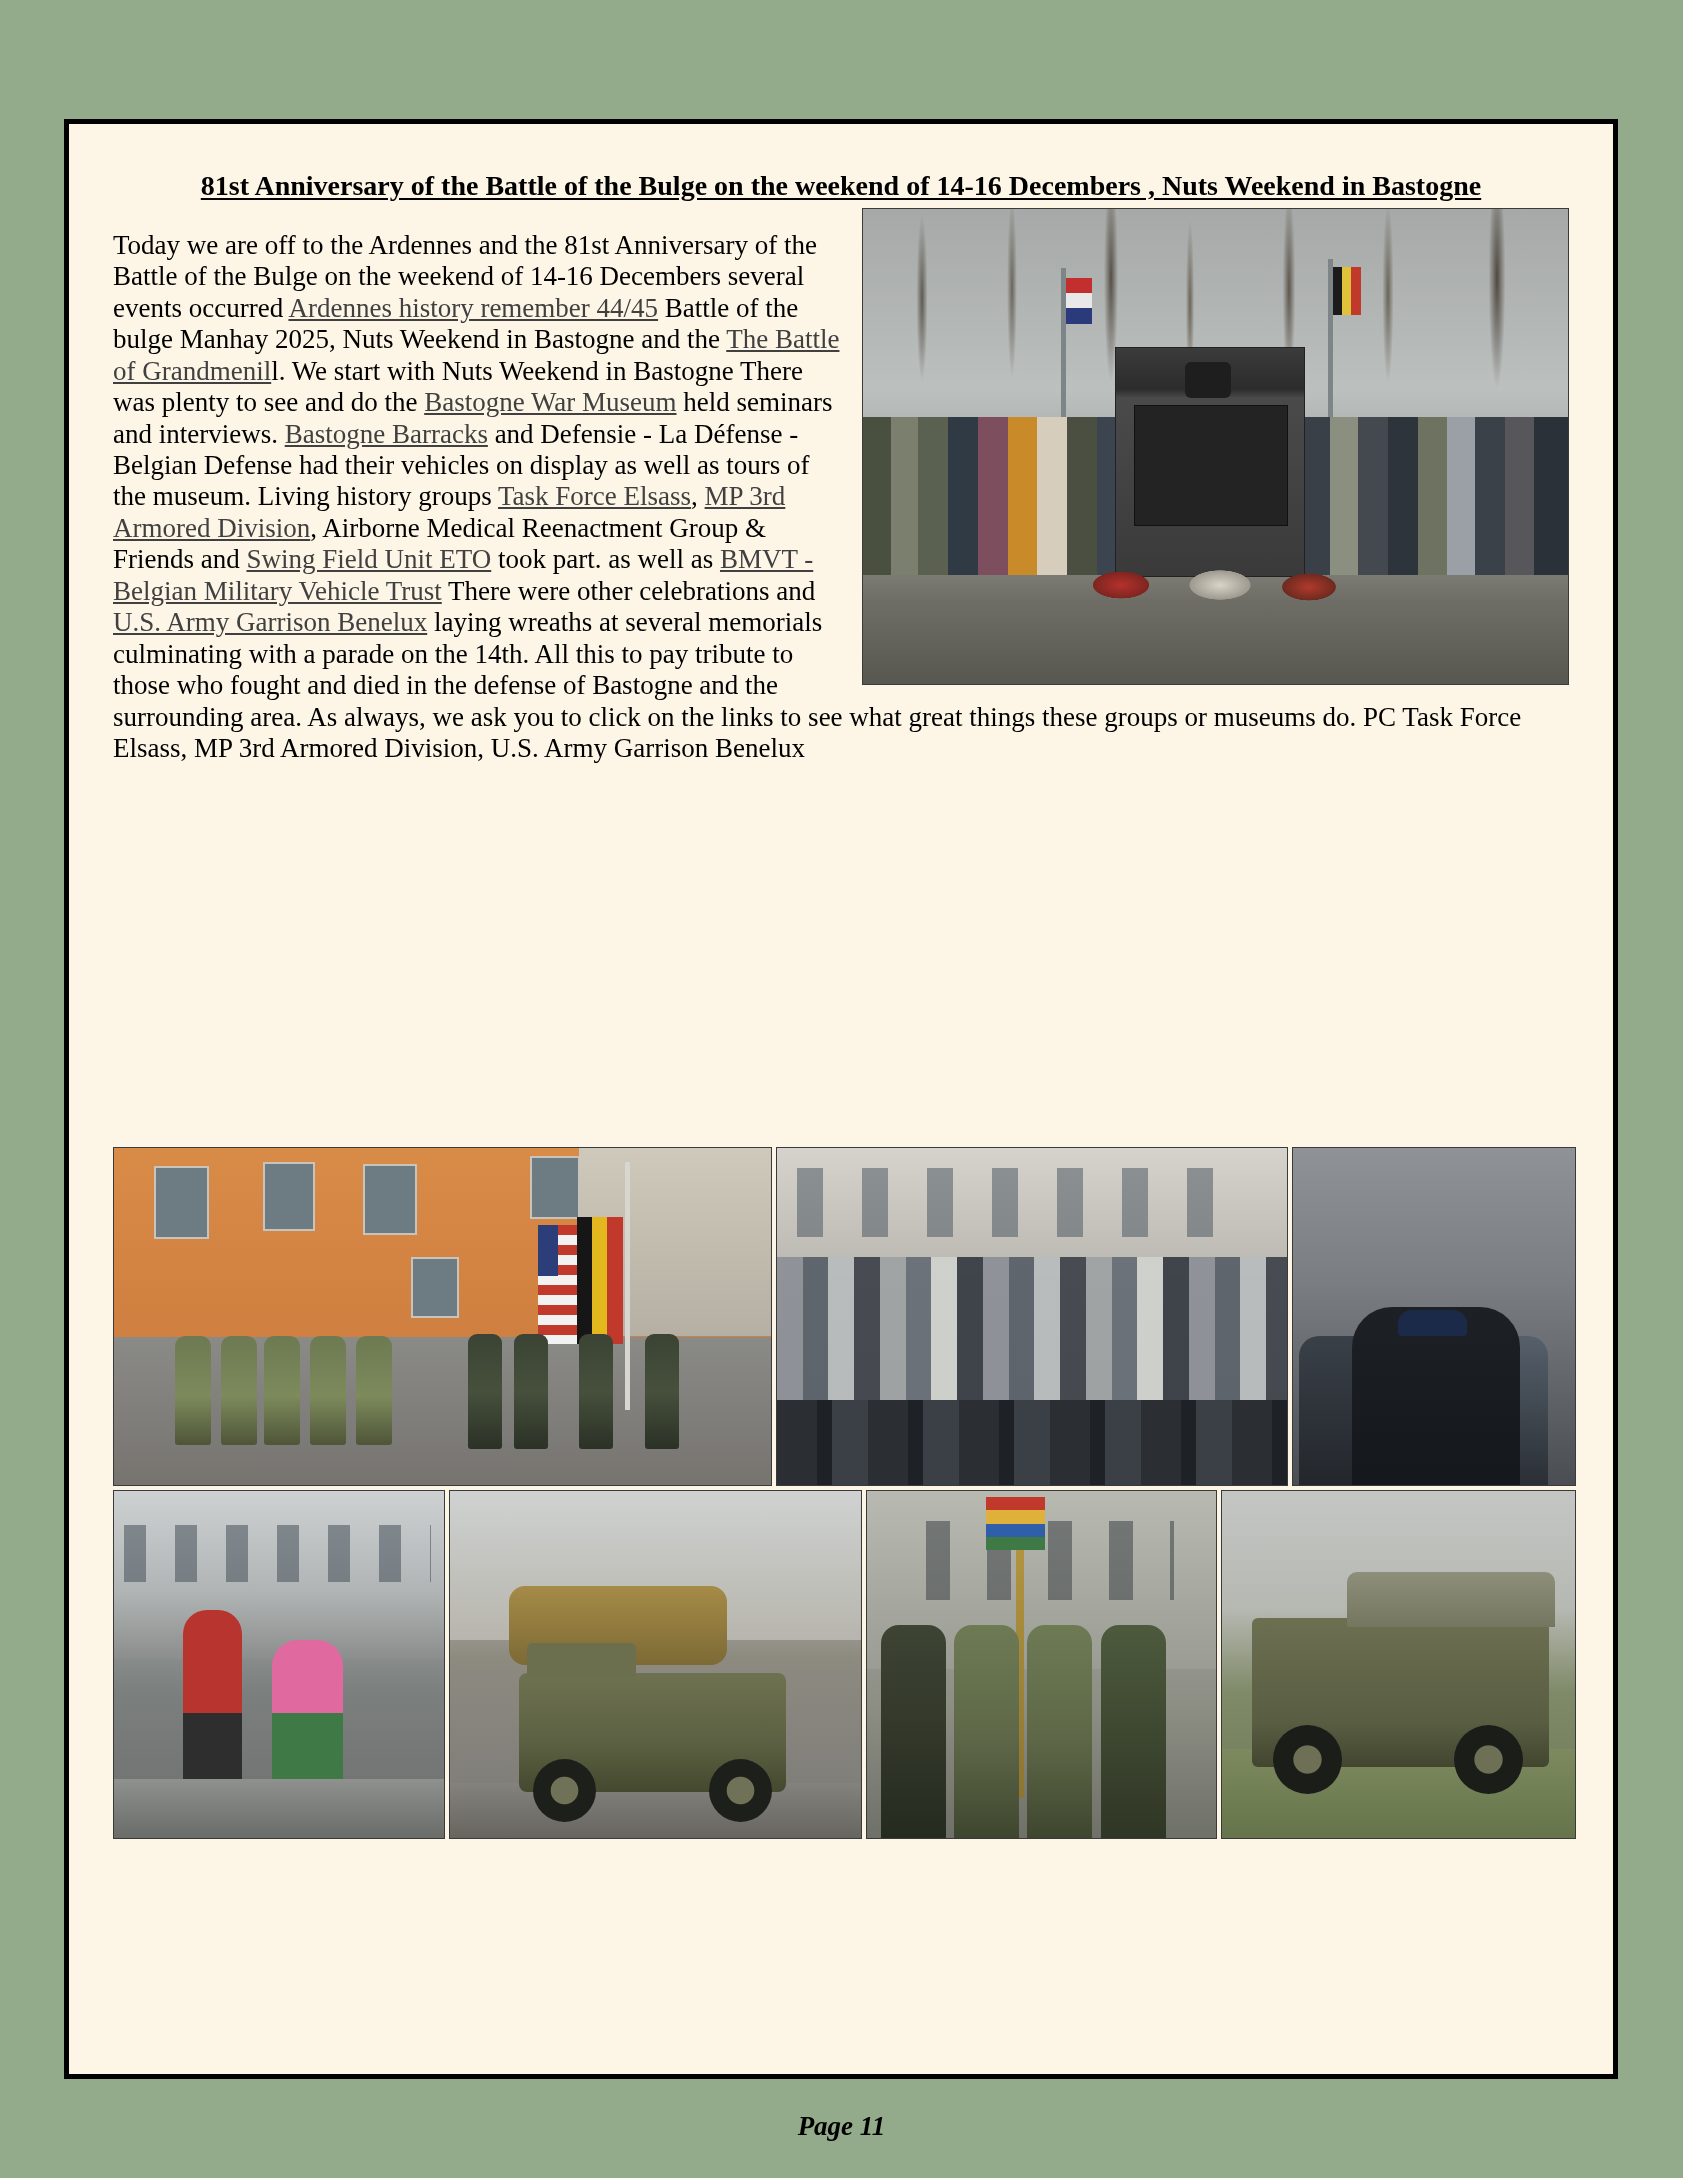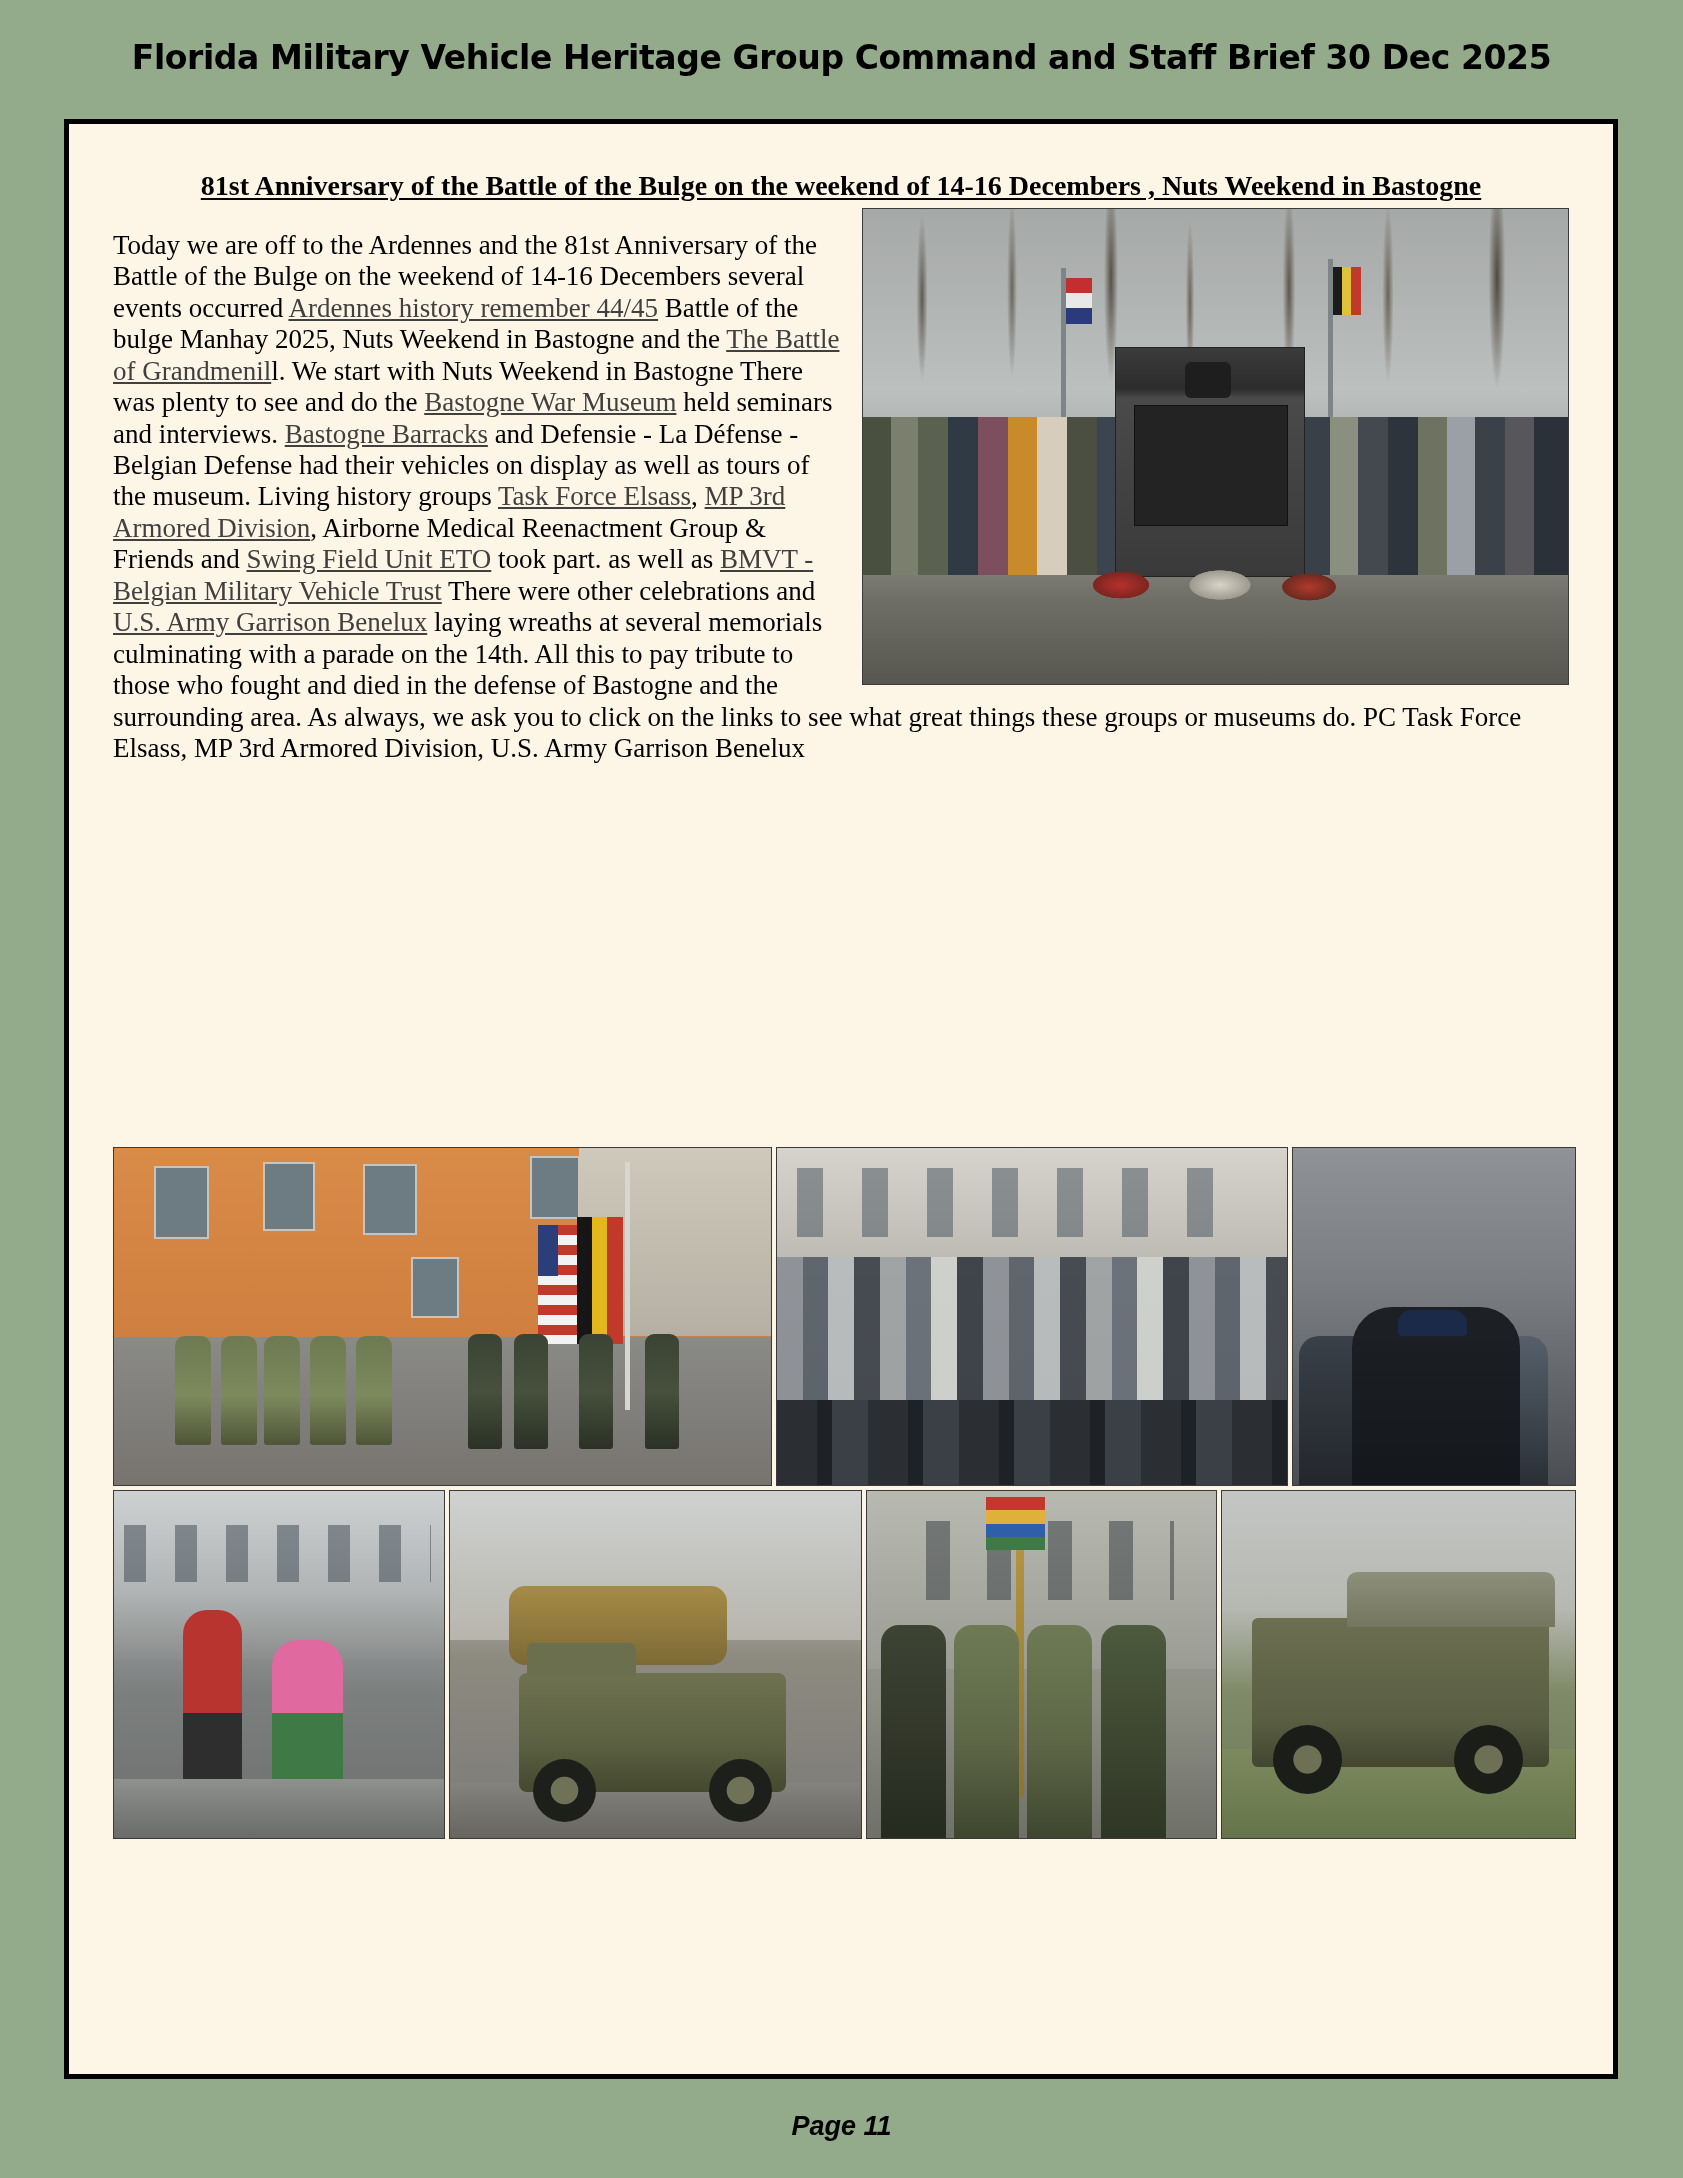--- a/index.html
+++ b/index.html
@@ -366,33 +366,32 @@
   .g7 .grass {
     position: absolute; left: 0; right: 0; bottom: 0; height: 89px;
     background: linear-gradient(to bottom, #7d8a5f, #66744b);
   }
   .footer {
     position: absolute;
     left: 0;
     bottom: 36px;
     width: 1683px;
     text-align: center;
-    font-family: Liberation Sans, sans-serif;
+    font-family: Liberation Serif, serif;
     font-style: italic;
     font-weight: bold;
     font-size: 27px;
     color: #000;
   }
 </style>
 </head>
 <body>
 
 <div class="page">
 
-  <div class="masthead">Florida Military Vehicle Heritage Group  Command and Staff Brief 30 Dec 2025</div>
 
   <div class="content-frame">
     <div class="inner">
 
       <div class="article-title">81st Anniversary of the Battle of the Bulge on the weekend of 14-16 Decembers , Nuts Weekend in Bastogne</div>
 
       <div class="float-photo ph-memorial">
         <div class="trees"></div>
         <div class="flag1"></div>
         <div class="flag2"></div>

